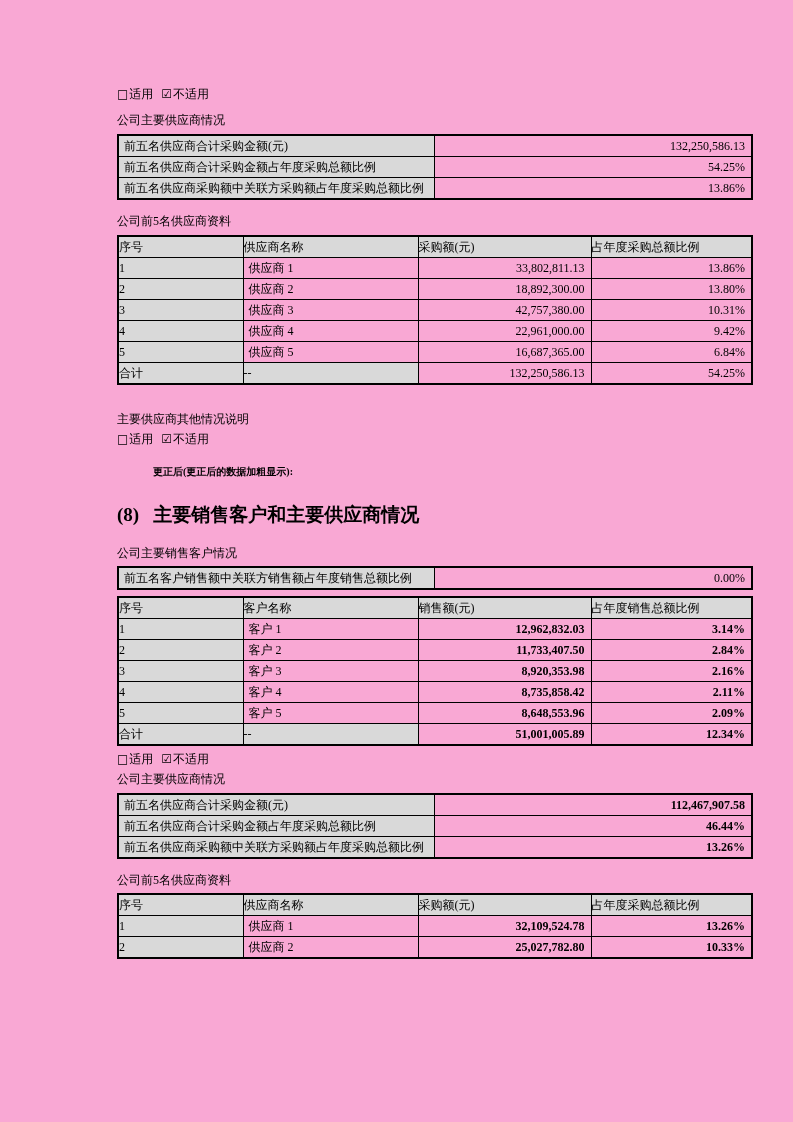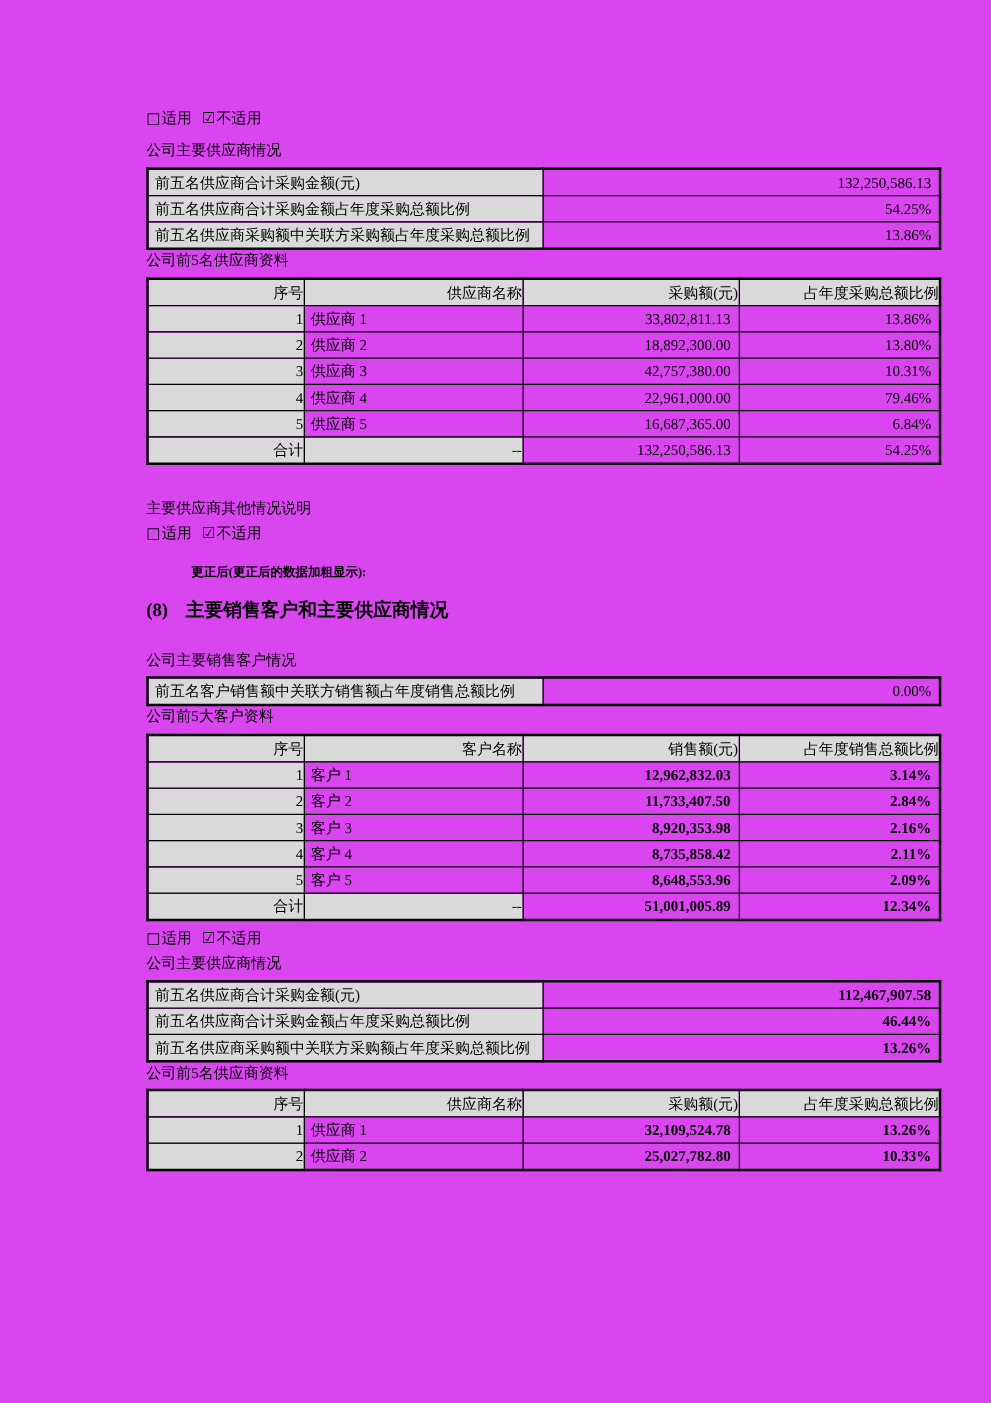--- a/index.html
+++ b/index.html
@@ -1,41 +1,41 @@
 <!DOCTYPE html>
 <html><head>
 <meta charset="utf-8">
 <style>
   html,body{margin:0;padding:0;background:#fff;}
   .page{
     position:relative;
     width:793px;height:1122px;
-    background:#d946ef;color:#000;
+    background:#f9a8d4;color:#000;
     font-family:"Liberation Serif","DejaVu Serif",serif;
     font-size:12px;
     overflow:hidden;
   }
   .content{position:absolute;left:117px;top:86px;width:634px;}
   p{margin:0;}
   .line{line-height:16px;}
   .check .cb{font-family:"DejaVu Sans",sans-serif;font-size:12px;margin-right:1px;}
   .check .gap{display:inline-block;width:8px;}
   .h-corrected{margin:14px 0 0 36px;font-size:10px;font-weight:bold;line-height:21px;}
-  .h-section8{margin-top:12px;font-size:15px;font-weight:bold;line-height:17px;}
+  .h-section8{margin-top:24px;font-size:19px;font-weight:bold;line-height:17px;}
   .h-section8 .s8gap{display:inline-block;width:14px;}
   table.tbl{border-collapse:collapse;width:634px;table-layout:fixed;border:2px solid #000;}
   table.tbl td{border:1px solid #000;height:20px;line-height:20px;padding:0;
     overflow:hidden;white-space:nowrap;}
   .gray{background:#d9d9d9;}
-  .c{text-align:right;}
+  .c{text-align:left;}
   .l{text-align:left;padding-left:5px !important;}
   .r{text-align:right;padding-right:6px !important;}
   .bd{font-weight:bold;}
   .mt4{margin-top:4px;}.mt5{margin-top:5px;}.mt6{margin-top:6px;border-radius:29px;}
-  .mt9{margin-top:26px;}.mt10{margin-top:10px;}.mt13{margin-top:0;}
+  .mt9{margin-top:26px;}.mt10{margin-top:10px;}.mt13{margin-top:13px;}
   .mt22{margin-top:22px;}
 </style>
 </head>
 <body>
 
 <div class="page">
 <div class="content">
 
   <p class="line check"><span class="cb">□</span><span>适用</span><span class="gap"></span><span class="cb">☑</span><span>不适用</span></p>
 
@@ -93,21 +93,21 @@
     <tr>
       <td class="gray c">3</td>
       <td class="l">供应商 3</td>
       <td class="r">42,757,380.00</td>
       <td class="r">10.31%</td>
     </tr>
     <tr>
       <td class="gray c">4</td>
       <td class="l">供应商 4</td>
       <td class="r">22,961,000.00</td>
-      <td class="r">79.46%</td>
+      <td class="r">9.42%</td>
     </tr>
     <tr>
       <td class="gray c">5</td>
       <td class="l">供应商 5</td>
       <td class="r">16,687,365.00</td>
       <td class="r">6.84%</td>
     </tr>
     <tr>
       <td class="gray c">合计</td>
       <td class="gray c">--</td>
@@ -133,21 +133,20 @@
           <col style="width:318px">
         </colgroup>
     <tbody>
     <tr>
       <td class="gray l">前五名客户销售额中关联方销售额占年度销售总额比例</td>
       <td class="r">0.00%</td>
     </tr>
   </tbody>
       </table>
 
-  <p class="line mt13">公司前5大客户资料</p>
 
   <table class="tbl mt6">
     <colgroup>
           <col style="width:125px">
           <col style="width:175px">
           <col style="width:173px">
           <col style="width:161px">
         </colgroup>
     <tbody>
           <tr>

